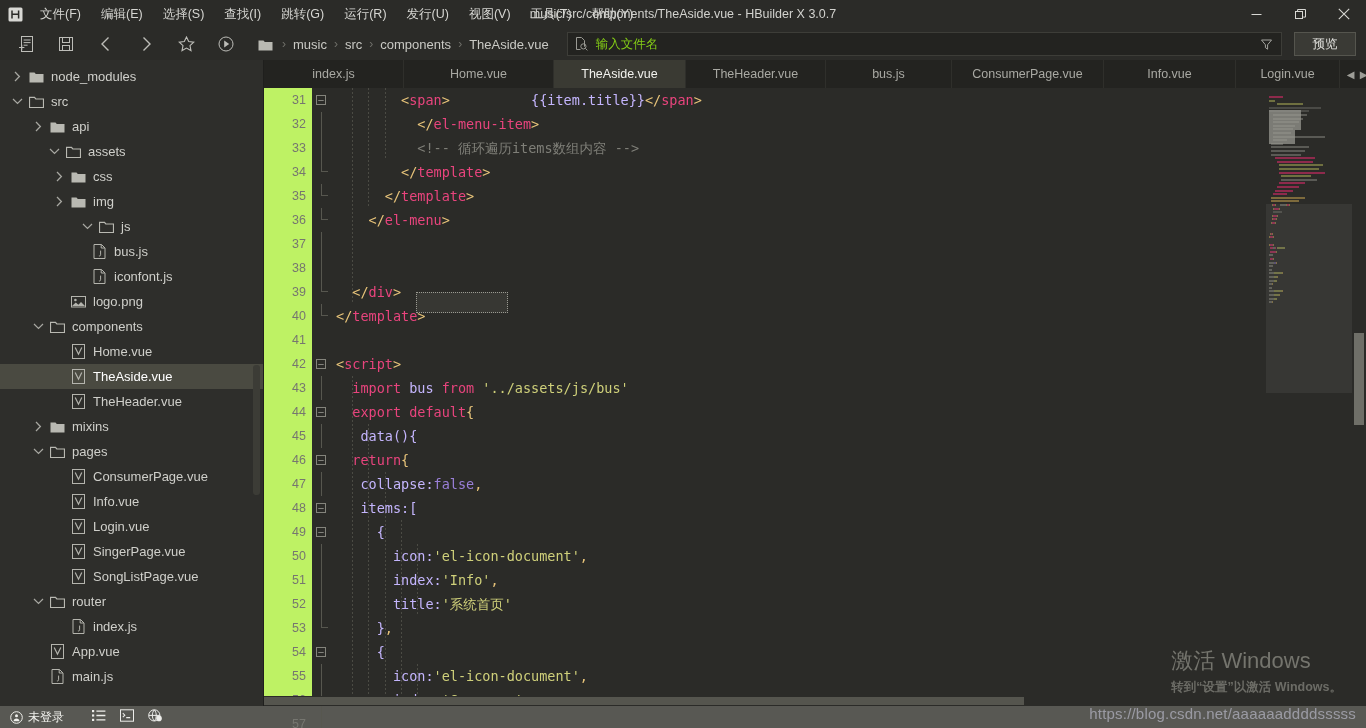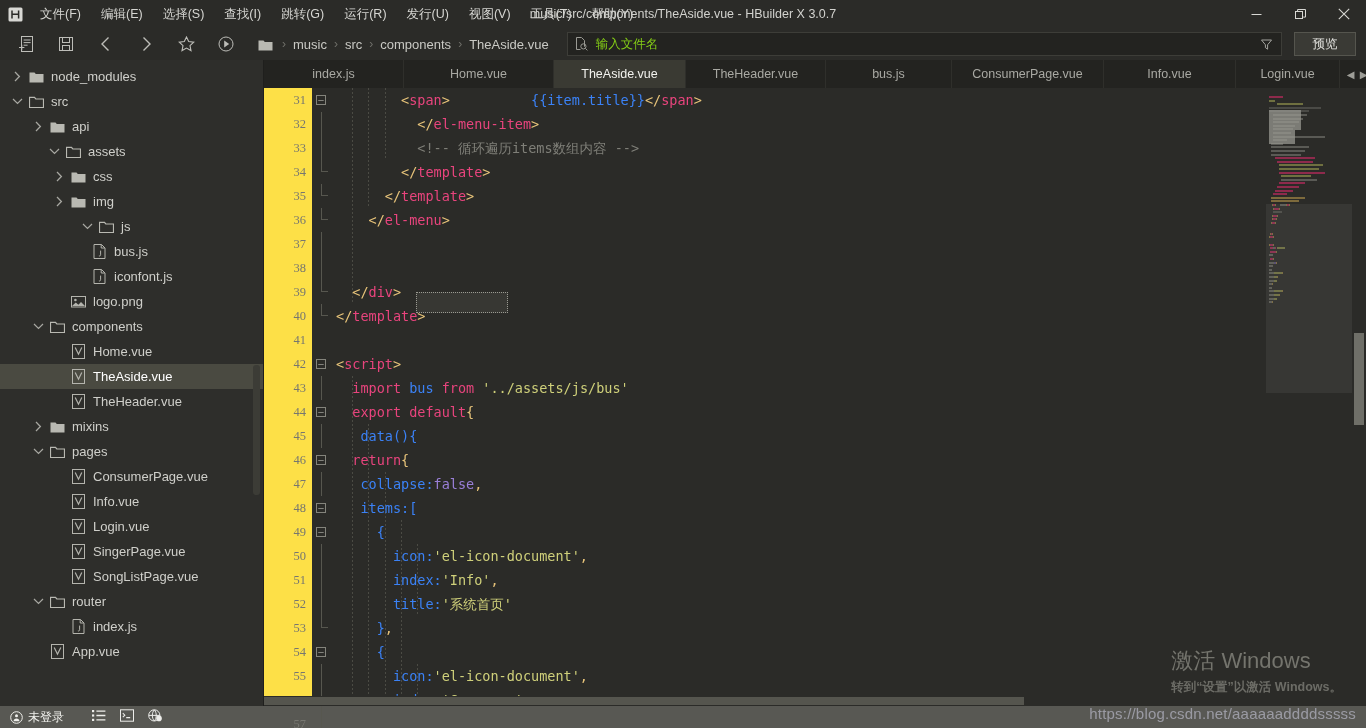--- a/index.html
+++ b/index.html
@@ -142,24 +142,24 @@
     white-space: nowrap;
   }
   .tab.active { background: #3a3a33; color: #f2f2ee; }
   .tab-navs { display: flex; align-items: center; margin-left: auto; padding: 0 4px; color: #9d9d97; }
   .tab-nav { width: 13px; display: flex; align-items: center; justify-content: center; font-size: 10px; }
 
   .code-wrap { flex: 1 1 auto; display: flex; min-height: 0; position: relative; background: #2b2b28; }
 
   .gutter {
     width: 48px; flex: 0 0 48px;
-    background: #fde047;
+    background: #bef264;
     padding-top: 0;
     text-align: right;
-    font-family: Liberation Serif, serif;
+    font-family: Liberation Sans, sans-serif;
     font-size: 12.5px; color: #767670;
     user-select: none;
   }
   .gutter .ln { height: 24px; line-height: 24px; padding-right: 6px; }
 
   .foldcol {
     width: 22px; flex: 0 0 22px;
     background: #2b2b28; position: relative;
   }
   .foldcol .fr { height: 24px; position: relative; }
@@ -189,21 +189,21 @@
     padding-left: 2px;
   }
   .cline { height: 24px; line-height: 24px; white-space: pre; }
   .indent-guides { position: absolute; top: 0; left: 0; right: 0; bottom: 0; pointer-events: none; }
   .ig { position: absolute; top: 0; bottom: 0; width: 1px;
         background: repeating-linear-gradient(to bottom, #4b4b44 0 2px, transparent 2px 4px); }
 
   
   .t-tag   { color: #e8447d; }
   .t-brk   { color: #e8c47a; }
-  .t-plain { color: #3b82f6; text-align: center; }
+  .t-plain { color: #c4b5fd; text-align: center; }
   .t-com   { color: #7f7f78; }
   .t-str   { color: #cfd07a; }
   .t-kw    { color: #e8447d; }
   .t-num   { color: #9a7fd8; }
 
   .sel-box {
     position: absolute;
     border: 1px dotted #9a9a92;
     background: rgba(120,120,110,0.16);
   }
@@ -672,20 +672,31 @@
           </div>
           <div class="tree-row" style="padding-left:29px">
             <span class="tw"></span>
             <span class="ticon">
               <svg width="13" height="15" viewBox="0 0 13 15">
                 <rect x="0.5" y="0.5" width="12" height="14" fill="none" stroke="#b4b4ad"></rect>
                 <path d="M3.2 3.6l3.3 6.6 3.3-6.6" fill="none" stroke="#b4b4ad" stroke-width="1.2"></path>
               </svg>
             </span>
             <span class="tlabel">App.vue</span>
+          </div>
+          <div class="tree-row" style="padding-left:29px">
+            <span class="tw"></span>
+            <span class="ticon">
+              <svg width="13" height="15" viewBox="0 0 13 15">
+                <path d="M1 0.5h7.5L12 4v10.5H1z" fill="none" stroke="#b4b4ad"></path>
+                <path d="M8.2 0.6V4h3.6" fill="none" stroke="#b4b4ad"></path>
+                <path d="M7.6 6.6v4.2c0 1-0.8 1.4-1.7 1.1" fill="none" stroke="#b4b4ad" stroke-width="1"></path>
+              </svg>
+            </span>
+            <span class="tlabel">main.js</span>
           </div>
         </div>
       <div class="sb-scroll" id="sb-scroll" style="top: 305px; height: 130px;"></div>
     </div>
 
     <div class="editor-area">
       <div class="tabbar" id="tabbar">
           <div class="tab" style="width:140px;flex:0 0 140px">index.js</div>
           <div class="tab" style="width:150px;flex:0 0 150px">Home.vue</div>
           <div class="tab active" style="width:132px;flex:0 0 132px">TheAside.vue</div>

